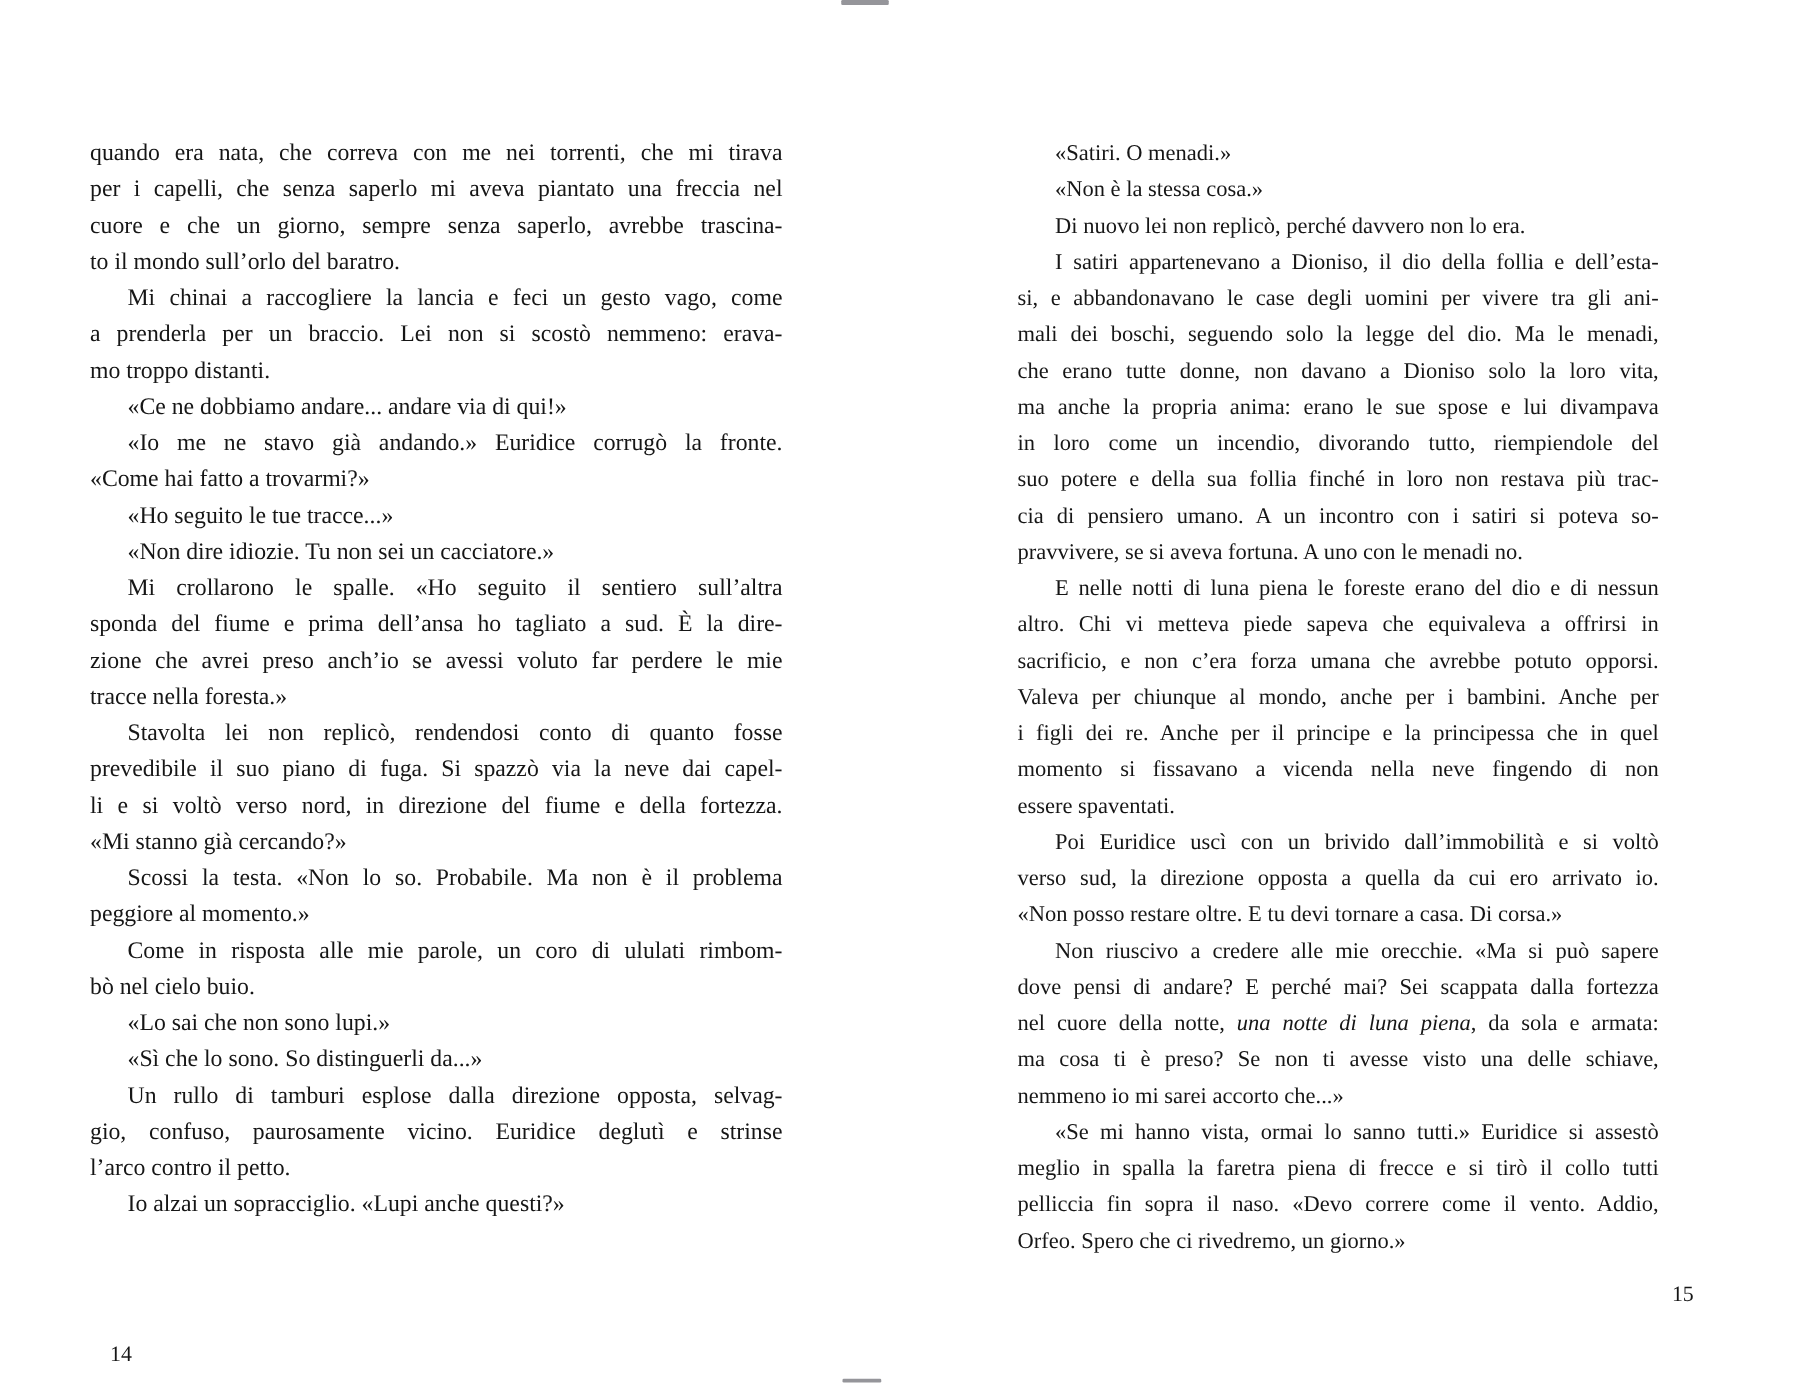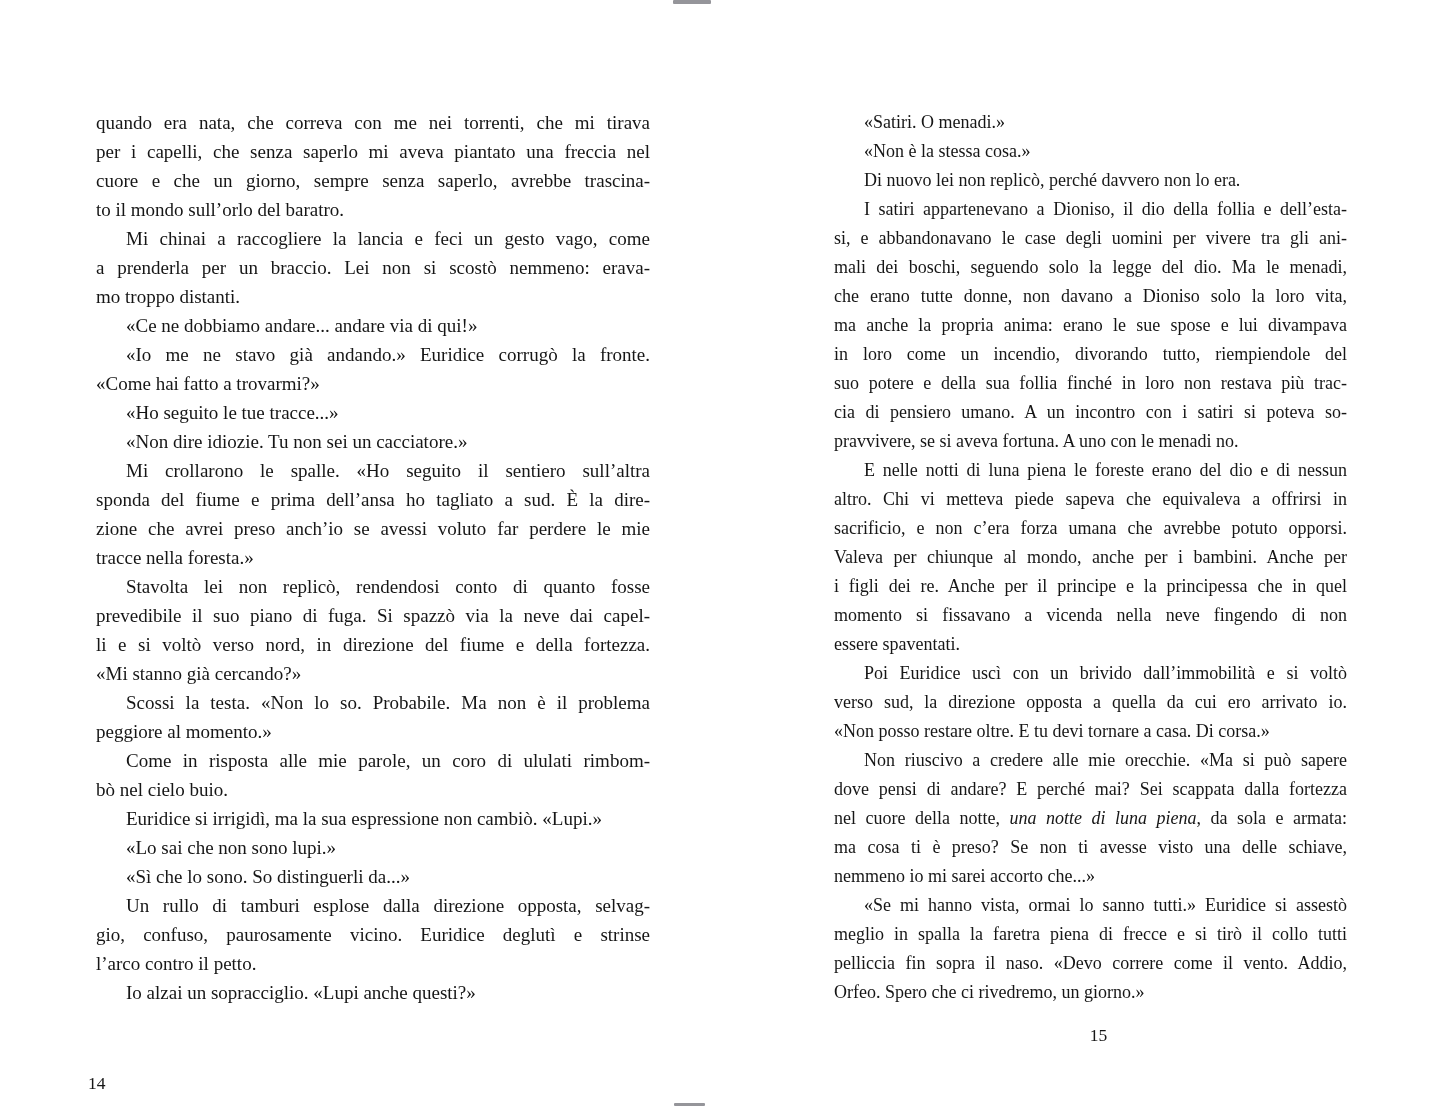--- a/index.html
+++ b/index.html
@@ -27,22 +27,22 @@
     background: var(--marker);
     border-radius: 1px;
   }
   .marker.top    { left: 673px; top: 0;      width: 38px; height: 4px; }
   .marker.bottom { left: 674px; top: 1103px; width: 31px; height: 3px; }
 
   .page-text {
     position: absolute;
     top: 108px;
   }
-  .page-left  .page-text { left: 96px;  width: 554px; font-size: 19px; }
-  .page-right .page-text { left: 834px; width: 513px; font-size: 18px; }
+  .page-left  .page-text { left: 72px;  width: 554px; font-size: 19px; }
+  .page-right .page-text { left: 814px; width: 513px; font-size: 18px; }
 
   .para {
     margin: 0;
     padding: 0;
     line-height: 29px;
   }
   .line {
     display: block;
     text-align: justify;
     text-align-last: justify;
@@ -55,21 +55,21 @@
   .em { font-style: italic; }
 
   .page-number {
     position: absolute;
     top: 1022px;
     font-size: 17.5px;
     line-height: 26px;
     color: var(--ink);
   }
   .page-number.pn-left  { left: 88px; margin-top: 48px; }
-  .page-number.pn-right { left: 842px; width: 513px; text-align: center; }
+  .page-number.pn-right { left: 842px; width: 513px; text-align: right; }
 </style>
 </head>
 <body>
 
 <div class="spread">
 
   <div class="marker top"></div>
 
   <div class="page page-left">
     <div class="page-text">
@@ -109,23 +109,20 @@
           <span class="line">li e si voltò verso nord, in direzione del fiume e della fortezza.</span>
           <span class="line lastline">«Mi stanno già cercando?»</span>
         </p>
         <p class="para indent">
           <span class="line">Scossi la testa. «Non lo so. Probabile. Ma non è il problema</span>
           <span class="line lastline">peggiore al momento.»</span>
         </p>
         <p class="para indent">
           <span class="line">Come in risposta alle mie parole, un coro di ululati rimbom-</span>
           <span class="line lastline">bò nel cielo buio.</span>
-        </p>
-        <p class="para indent">
-          <span class="line lastline">Euridice si irrigidì, ma la sua espressione non cambiò. «Lupi.»</span>
         </p>
         <p class="para indent">
           <span class="line lastline">«Lo sai che non sono lupi.»</span>
         </p>
         <p class="para indent">
           <span class="line lastline">«Sì che lo sono. So distinguerli da...»</span>
         </p>
         <p class="para indent">
           <span class="line">Un rullo di tamburi esplose dalla direzione opposta, selvag-</span>
           <span class="line">gio, confuso, paurosamente vicino. Euridice deglutì e strinse</span>

